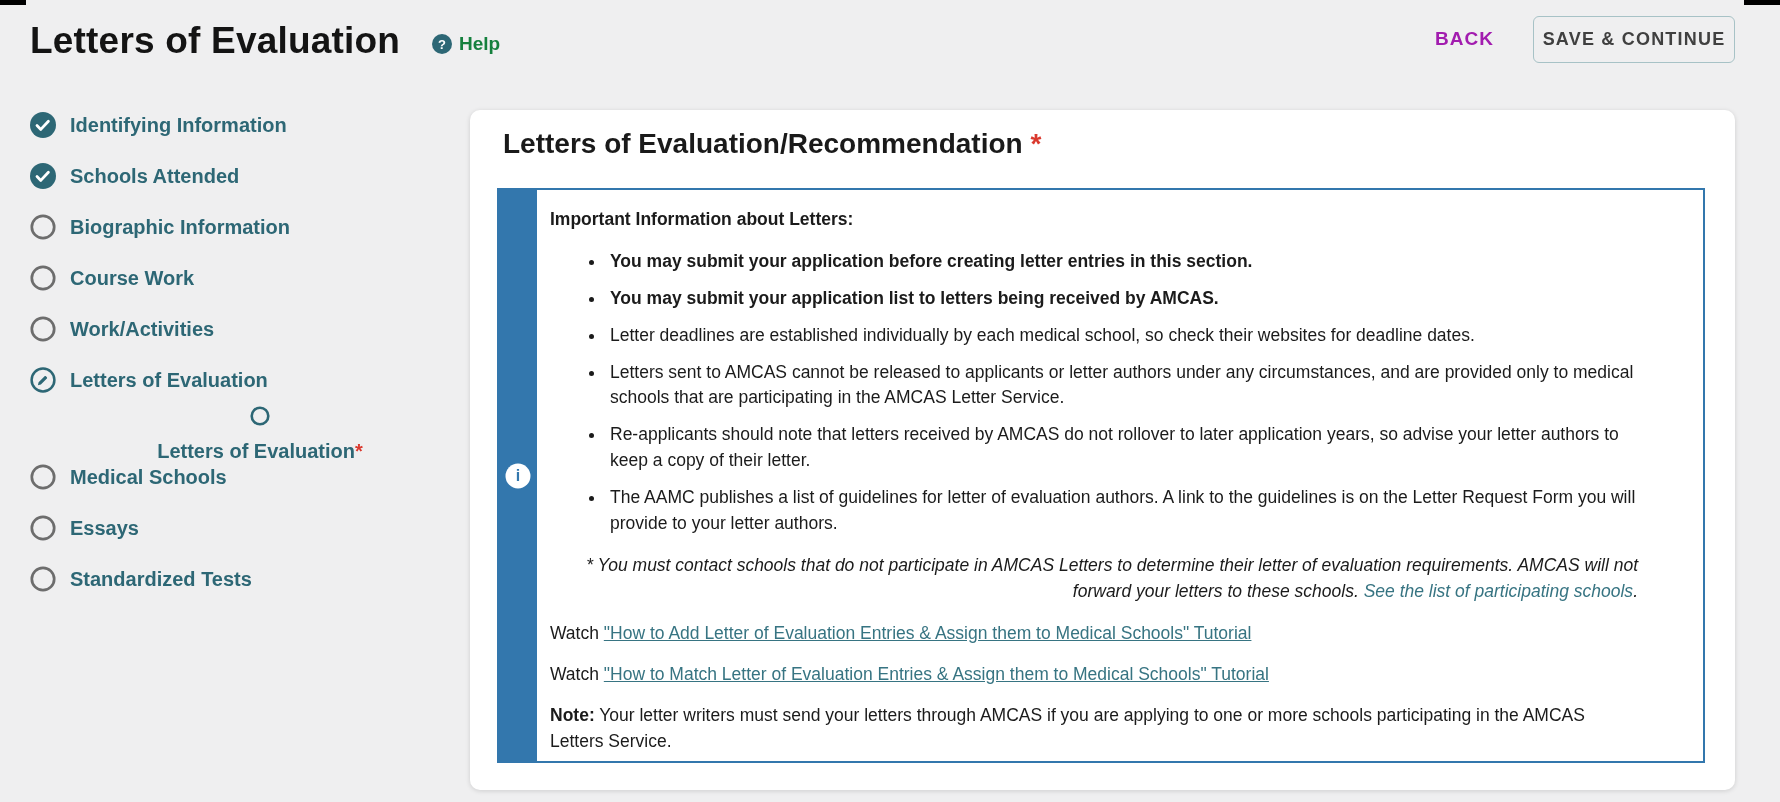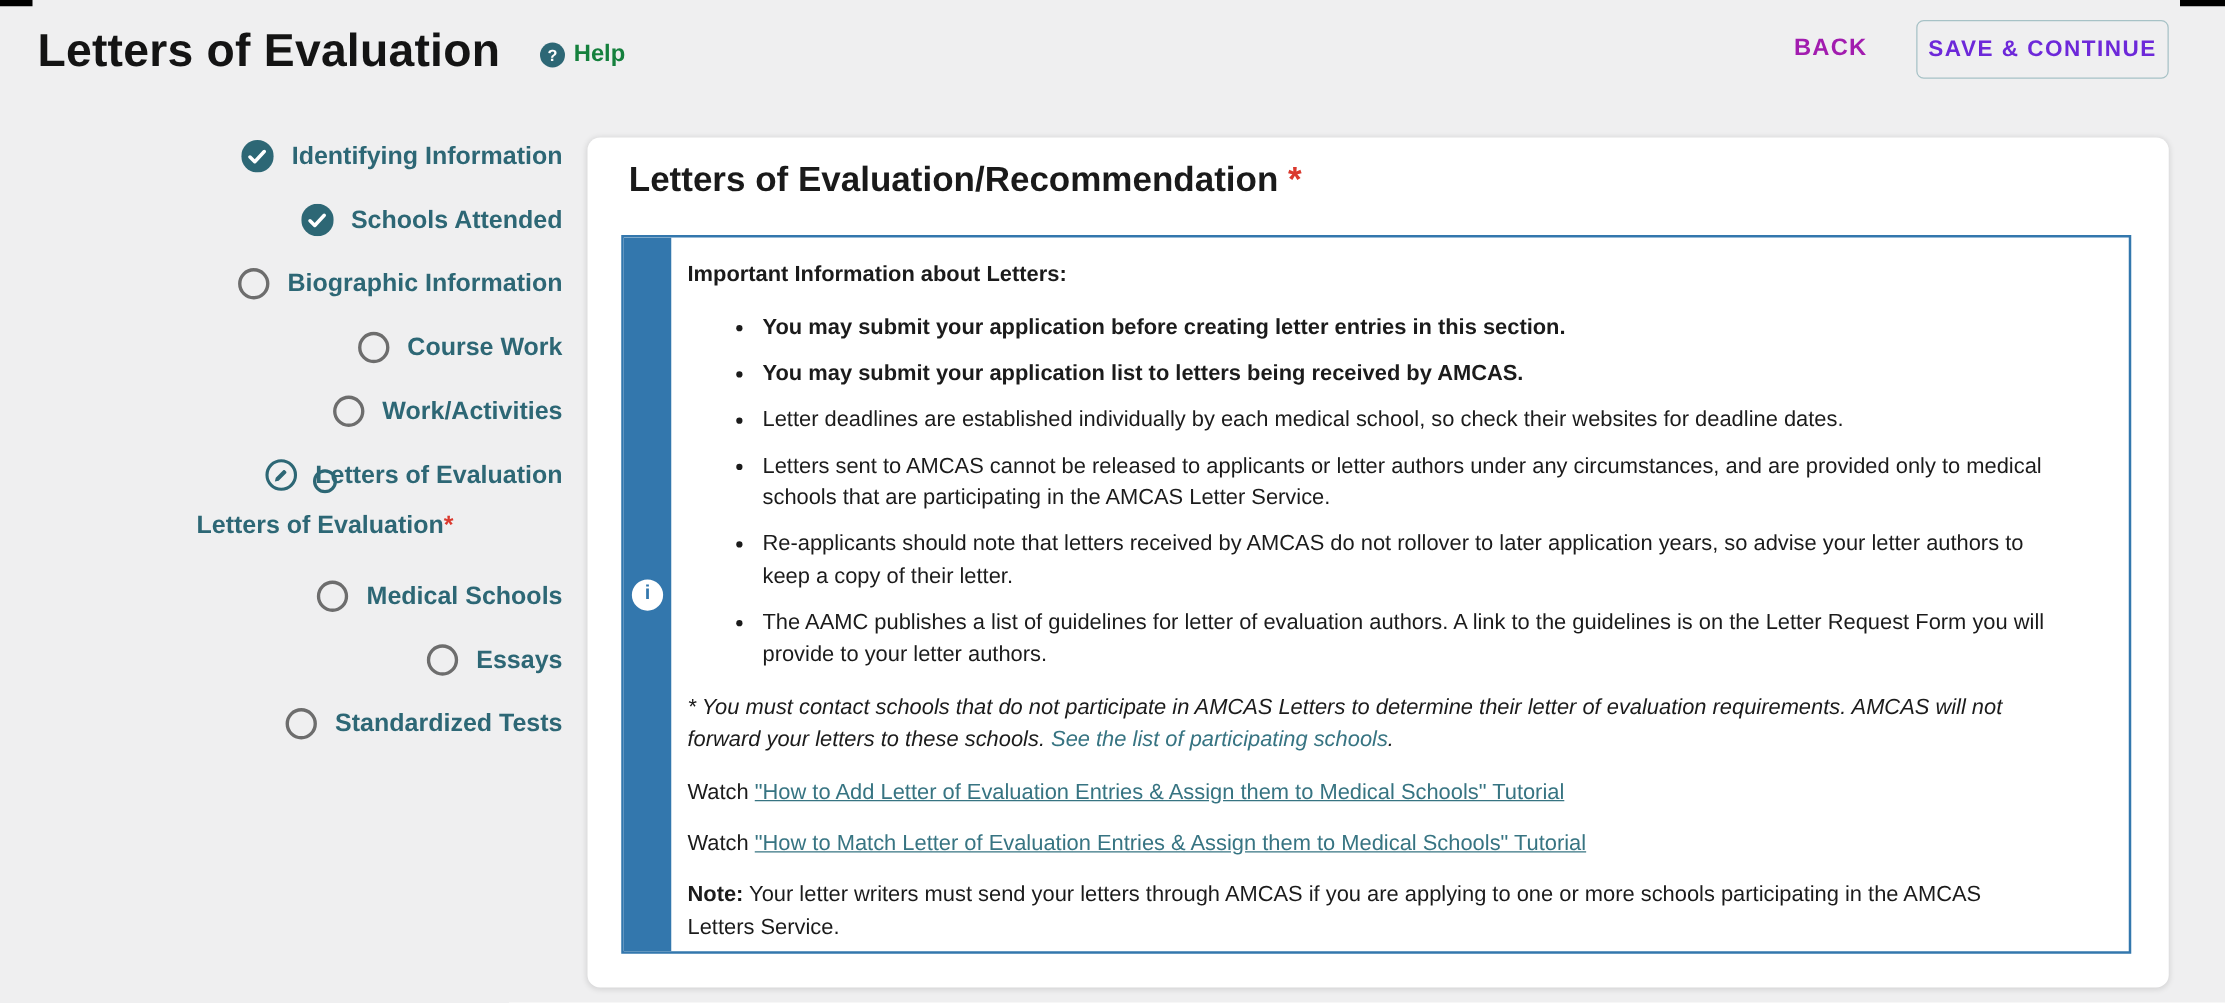--- a/index.html
+++ b/index.html
@@ -31,30 +31,30 @@
   .help-label { color:#15803d; font-size:19px; font-weight:600; }
   .back-button {
     position:absolute; right:286px; top:28px;
     font-size:19px; font-weight:600; letter-spacing:1px; color:#a21caf;
     background:none; border:none; cursor:pointer;
     font-family:"Liberation Sans", sans-serif;
   }
   .save-button {
     position:absolute; left:1533px; top:16px; width:202px; height:47px;
     border:1.5px solid #a7c2c6; border-radius:6px; background:transparent;
-    color:#6d28d9; font-size:18px; font-weight:600; letter-spacing:1.2px;
+    color:#404040; font-size:18px; font-weight:600; letter-spacing:1.2px;
     font-family:"Liberation Sans", sans-serif; cursor:default;
   }
 
   
   .nav { position:absolute; left:30px; top:112px; width:420px; }
   .nav-item {
     display:flex; align-items:center; gap:14px; height:26px;
     margin-bottom:25px; cursor:pointer;
-    font-size:20px; font-weight:600; color:#2d6775;justify-content:flex-end;
+    font-size:20px; font-weight:600; color:#2d6775;
   }
   .nav-item .nav-icon { width:26px; height:26px; flex:0 0 26px; display:flex; }
   .nav-item.active { font-weight:700; }
   .nav-item.sub { margin:-12px 0 32px 40px; font-weight:700;flex-direction:column; }
   .nav-item.sub .nav-icon { width:20px; height:20px; flex:0 0 20px; }
   .req-star { color:#da392e; font-weight:700; }
 
   
   .card {
     position:absolute; left:470px; top:110px; width:1265px; height:680px;
@@ -79,21 +79,21 @@
     display:flex; align-items:center; justify-content:center;
   }
   .callout-body {
     flex:1; padding:17px 65px 14px 13px;
     font-size:17.5px; line-height:1.48; color:#1b1b1b;
   }
   .callout-heading { font-weight:700; margin-bottom:4px; }
   .callout-body ul { margin:16px 0 14px 0; padding-left:40px; }
   .callout-body li { margin-bottom:11px; padding-left:4px;margin-left:16px; }
   .callout-body li.bold { font-weight:700; }
-  .footnote { font-style:italic; margin:16px 0; }
+  .footnote { font-style:italic; margin:16px 0;text-align:right; }
   .footnote a { color:#377482; text-decoration:none; cursor:pointer; }
   .watch-line { margin:15px 0; }
   .watch-line a { color:#377482; text-decoration:underline; cursor:pointer; }
   .note-line { margin-top:16px; }
   .note-label { font-weight:700; }
 </style>
 </head>
 <body>
 
 <div class="top-strip left"></div>

